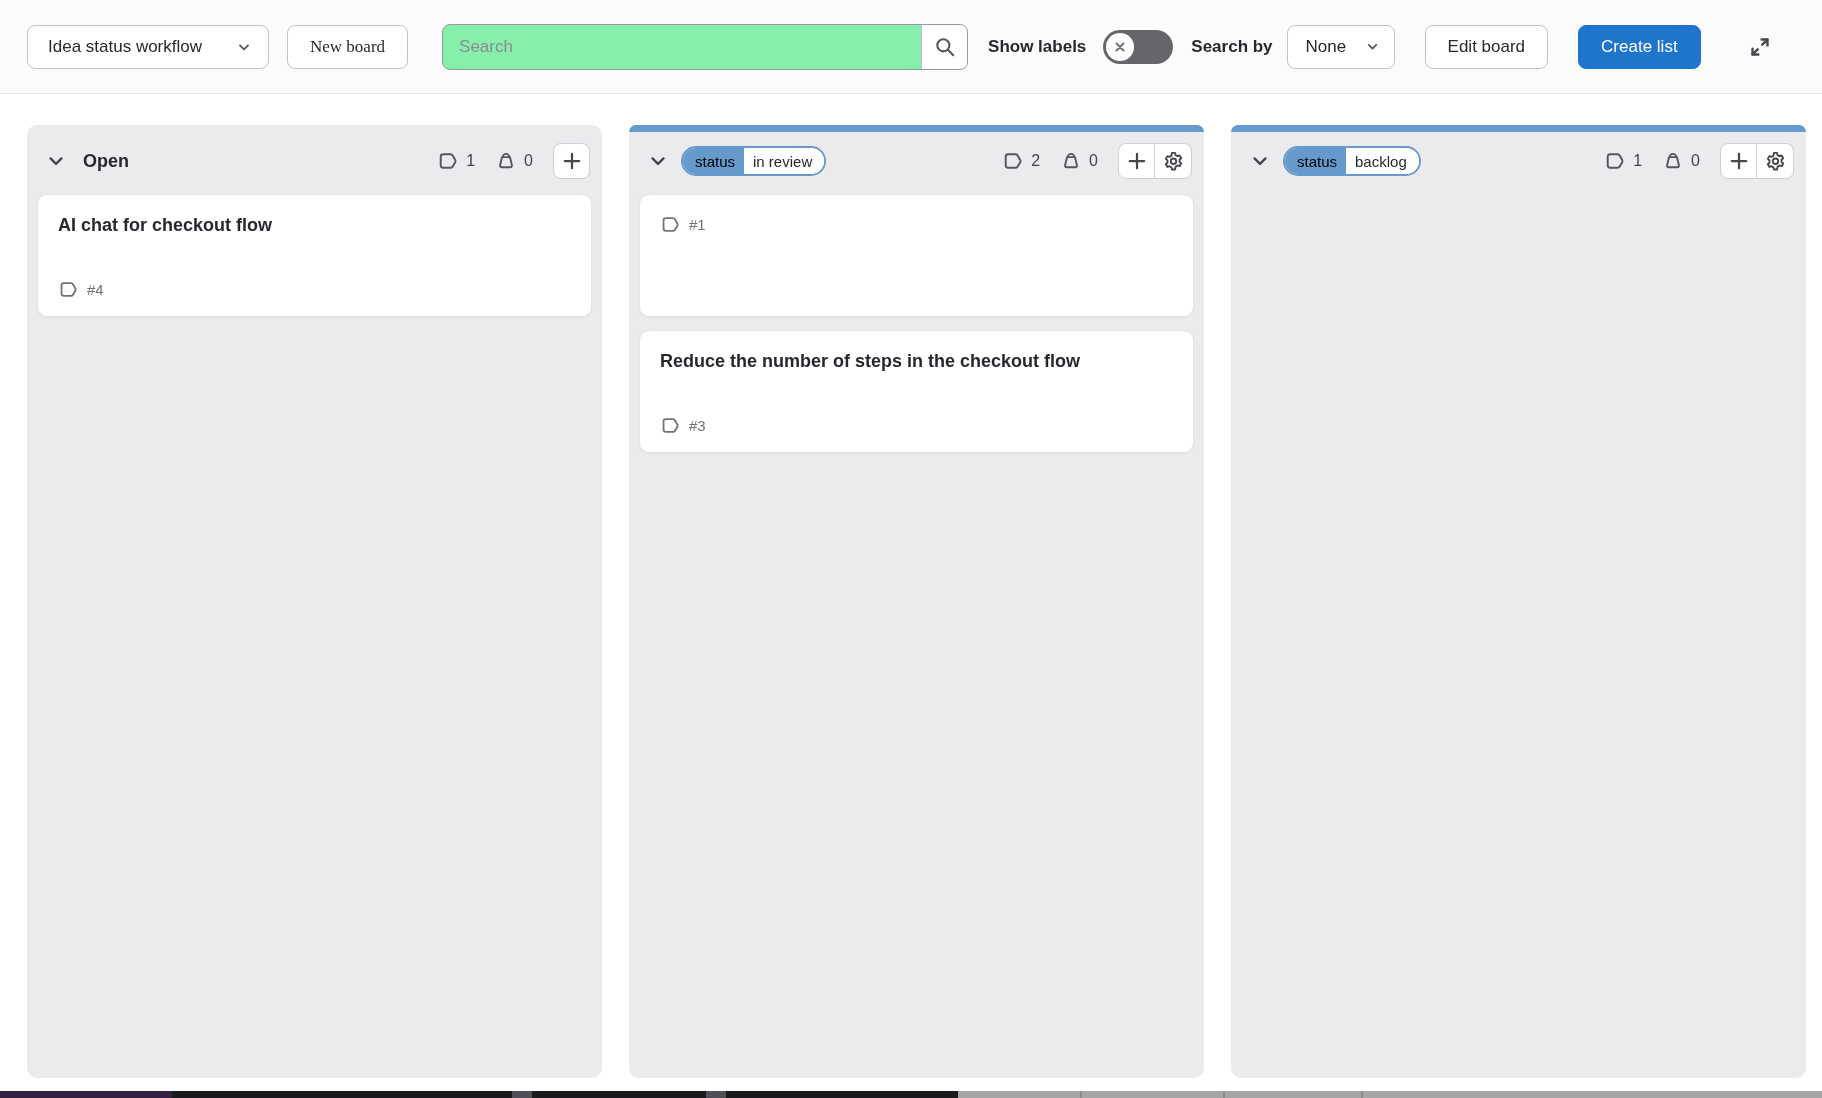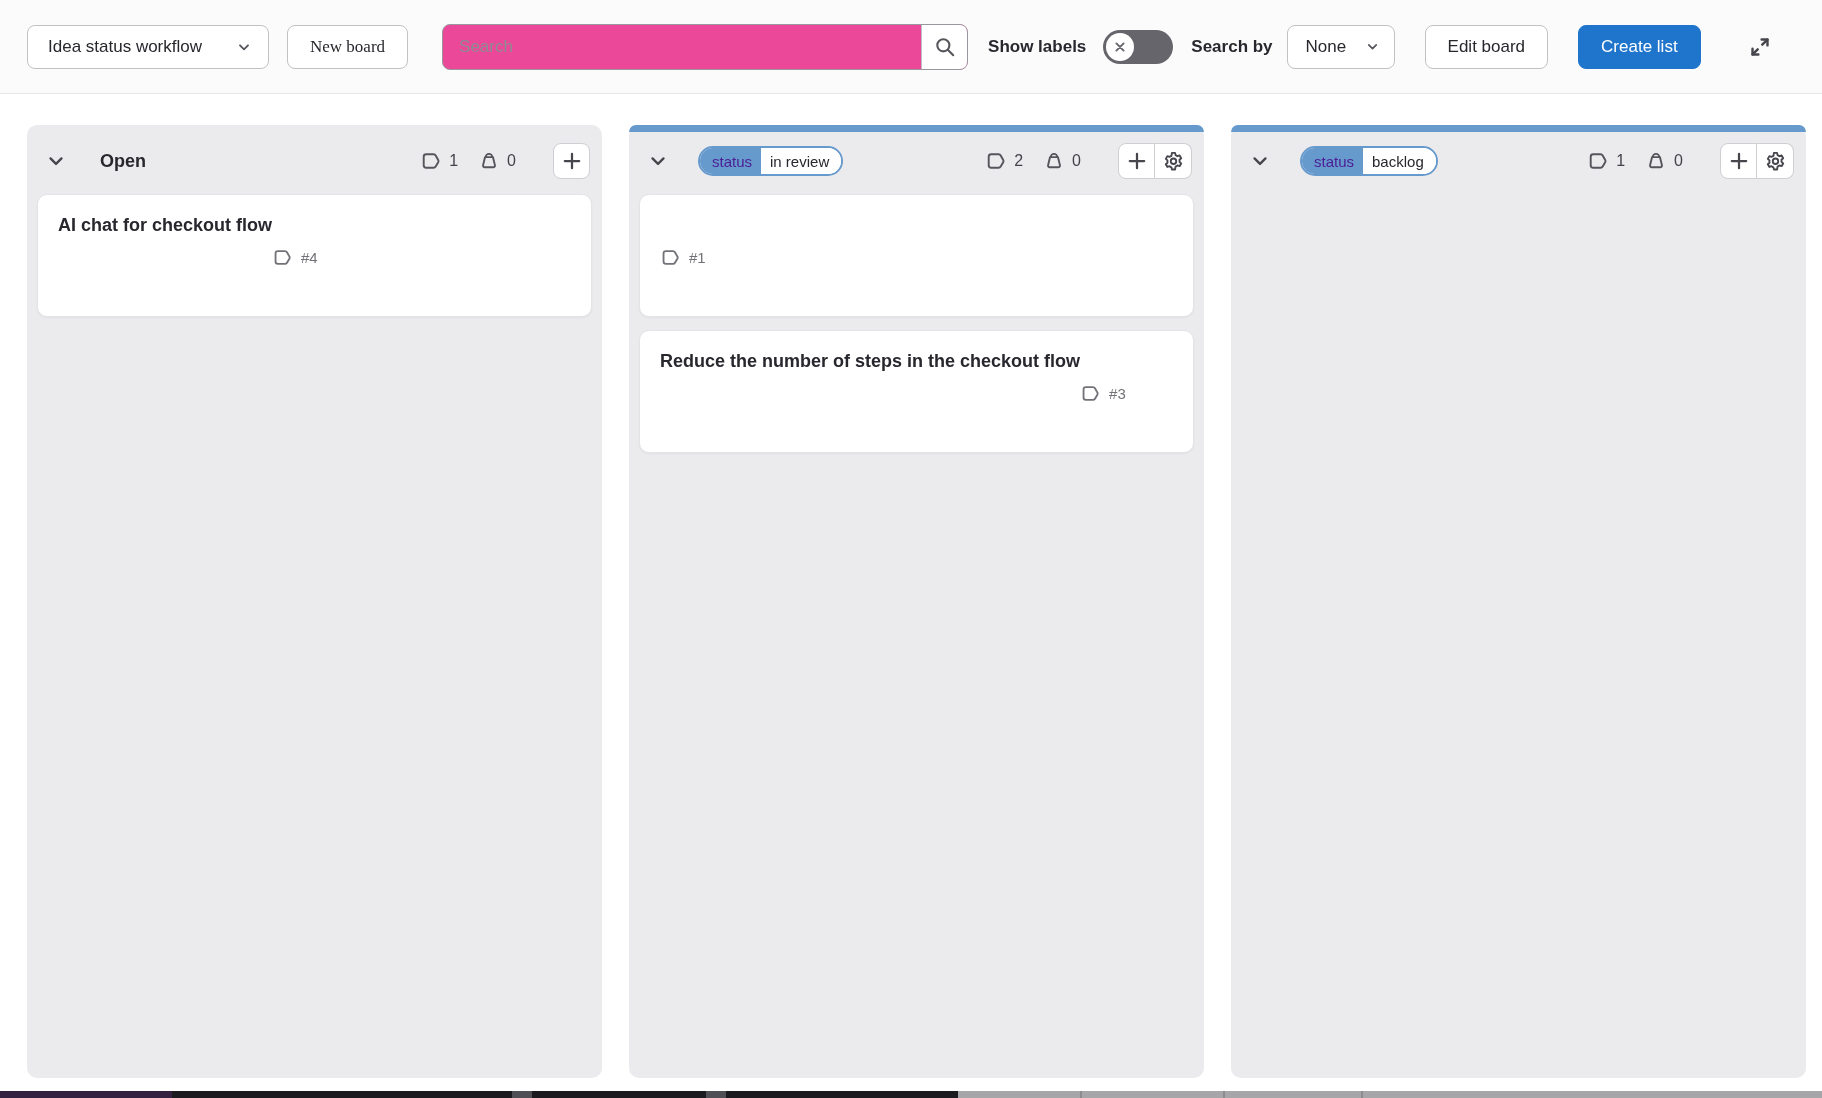--- a/index.html
+++ b/index.html
@@ -23,21 +23,21 @@
     font-family:inherit;
   }
   .btn svg { flex:0 0 auto; }
   .btn-dropdown { justify-content:space-between; gap:14px; }
   .btn-primary { background:#1f75cb; border-color:#1f75cb; color:#fff; font-weight:400; }
   .board-switcher { width:242px; margin-right:18px; padding:0 16px 0 20px; }
   .new-board { margin-right:34px;font-family:Liberation Serif, serif; }
 
   .searchbox {
     display:flex; align-items:stretch; width:526px; height:46px;
-    border:1px solid #98979d; border-radius:8px; background:#ec4899;
+    border:1px solid #98979d; border-radius:8px; background:#86efac;
     overflow:hidden; margin-right:20px;
   }
   .searchbox input {
     flex:1; border:none; outline:none; padding:0 16px;
     font-size:17px; font-family:inherit; color:#28272d; background:transparent;
   }
   .searchbox input::placeholder { color:#8c8b92; }
   .search-btn {
     width:46px; display:flex; align-items:center; justify-content:center;
     background:#fff; border:none; border-left:1px solid #bfbec4;
@@ -68,35 +68,35 @@
   
   .board {
     display:flex; gap:27px; padding:31px 0 0 27px; align-items:flex-start;
   }
   .column {
     width:575px; height:953px; background:#ebebee; border-radius:10px;
     display:flex; flex-direction:column; flex:0 0 auto;
   }
   .col-topbar { height:7px; border-radius:10px 10px 0 0; background:transparent; }
   .col-header {
-    display:flex; align-items:center; padding:11px 12px 8px 14px; gap:25px;
+    display:flex; align-items:center; padding:11px 12px 8px 14px; gap:8px;
   }
   .collapse-btn {
     width:30px; height:30px; background:none; border:none; color:#47464d;
     display:flex; align-items:center; justify-content:center; cursor:pointer; flex:0 0 auto;
   }
   .col-title { font-size:18px; font-weight:700; color:#28272d; margin-left:4px; }
 
   .scoped-label {
     display:inline-flex; align-items:stretch; height:30px;
     border:2px solid #6699cc; border-radius:16px; overflow:hidden;
     font-size:15px; background:#fff; flex:0 0 auto;
   }
   .scoped-label .scope {
-    background:#6699cc; color:#4c1d95; display:flex; align-items:center;
+    background:#6699cc; color:#000000; display:flex; align-items:center;
     padding:0 9px 0 12px;
   }
   .scoped-label .value {
     background:#fff; color:#28272d; display:flex; align-items:center;
     padding:0 12px 0 9px;
   }
 
   .col-spacer { flex:1; }
   .col-meta { display:flex; align-items:center; gap:7px; color:#56555c; margin-right:12px; }
   .col-meta .count { font-size:16px; color:#44434a; }
@@ -110,21 +110,21 @@
   }
   .col-actions .icon-btn:first-child { border-radius:8px 0 0 8px; }
   .col-actions .icon-btn:last-child { border-radius:0 8px 8px 0; border-left-width:0; }
   .col-actions .icon-btn:only-child { border-radius:8px; border-left-width:1px; }
 
   .cards { padding:7px 10px 10px 10px; display:flex; flex-direction:column; gap:13px; }
   .card {
     background:#fff; border:1px solid #e4e4e7; border-radius:10px;
     box-shadow:0 1px 2px rgba(31,30,36,.05);
     padding:19px 20px 16px 20px; min-height:123px;
-    display:flex; cursor:pointer;
+    display:flex; flex-direction:column; cursor:pointer;
   }
   .card-title {
     font-size:18px; font-weight:700; line-height:1.32; color:#28272d;
     margin-bottom:auto; padding-bottom:14px;
   }
   .card-footer { display:flex; align-items:center; gap:8px; color:#737278; }
   .card-id { font-size:15px; color:#737278; }
 
   
   .bottom-strip { position:absolute; left:0; bottom:0; width:1822px; height:7px; }

